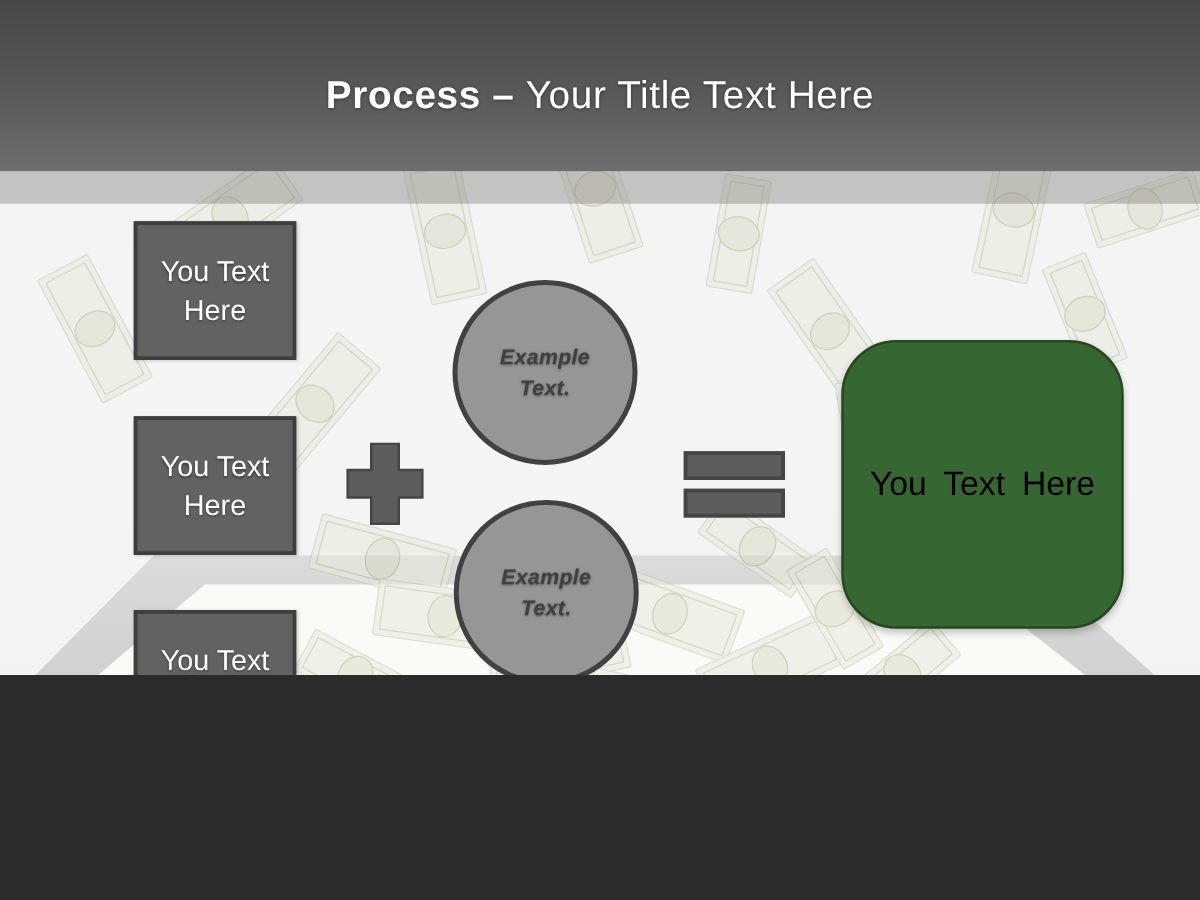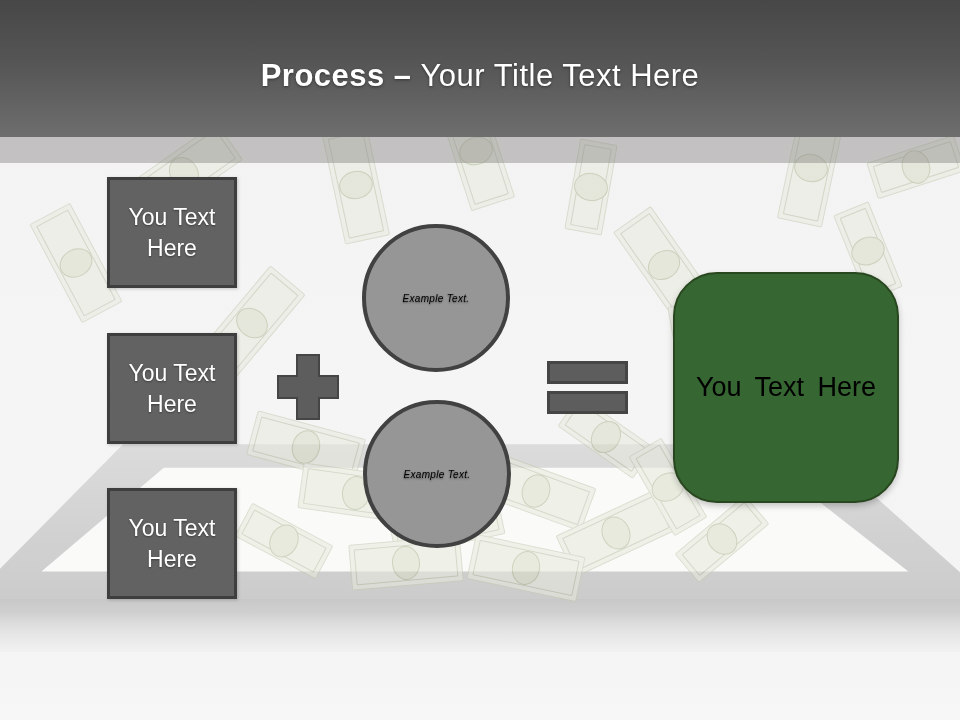--- a/index.html
+++ b/index.html
@@ -1,20 +1,20 @@
 <!DOCTYPE html>
 <html><head>
 <meta charset="utf-8">
 <style>
   * { margin: 0; padding: 0; box-sizing: border-box; }
   html, body { background: #2b2b2b; font-family: "Liberation Sans", sans-serif; }
 
   .slide {
     position: relative;
-    width: 960px; height: 720px;
+    width: 960px; height: 540px;
     overflow: hidden;
     background: linear-gradient(180deg, #f2f2f2 0%, #f5f5f6 55%, #f3f3f3 100%);
   }
 
   
   .tablet { position: absolute; left: -30px; top: 438px; width: 1020px; height: 212px; z-index: 1; opacity: .92; }
   .tablet-bezel {
     position: absolute; inset: 0;
     clip-path: polygon(15% 3%, 83% 3%, 100% 76%, 0% 76%);
     background: linear-gradient(180deg, #dadada 0%, #cccccc 60%, #c3c3c3 100%);
@@ -99,21 +99,21 @@
   .eq-bar + .eq-bar { margin-top: 7px; }
 
   .circle {
     position: absolute; width: 148px; height: 148px; border-radius: 50%;
     background: #969696; border: 4px solid #414141;
     display: flex; align-items: center; justify-content: center; text-align: center;
   }
   .circle.c1 { left: 362px; top: 224px; }
   .circle.c2 { left: 363px; top: 400px; }
   .circle-label {
-    color: #000000; font-size: 10px; line-height: 25px; font-weight: 400; font-style: italic;
+    color: #404040; font-size: 17px; line-height: 25px; font-weight: 700; font-style: italic;
     width: 96px; text-shadow: 0 1px 2px rgba(0,0,0,.5); letter-spacing: .3px;
   }
 
   .result-box {
     position: absolute; left: 673px; top: 272px; width: 226px; height: 231px;
     background: #366632; border: 2px solid #28471f; border-radius: 44px;
     display: flex; align-items: center; justify-content: center; text-align: center;
     box-shadow: 0 3px 6px rgba(0,0,0,.22);
   }
   .result-label { color: #000000; font-size: 27px; word-spacing: 6px; white-space: nowrap; }

